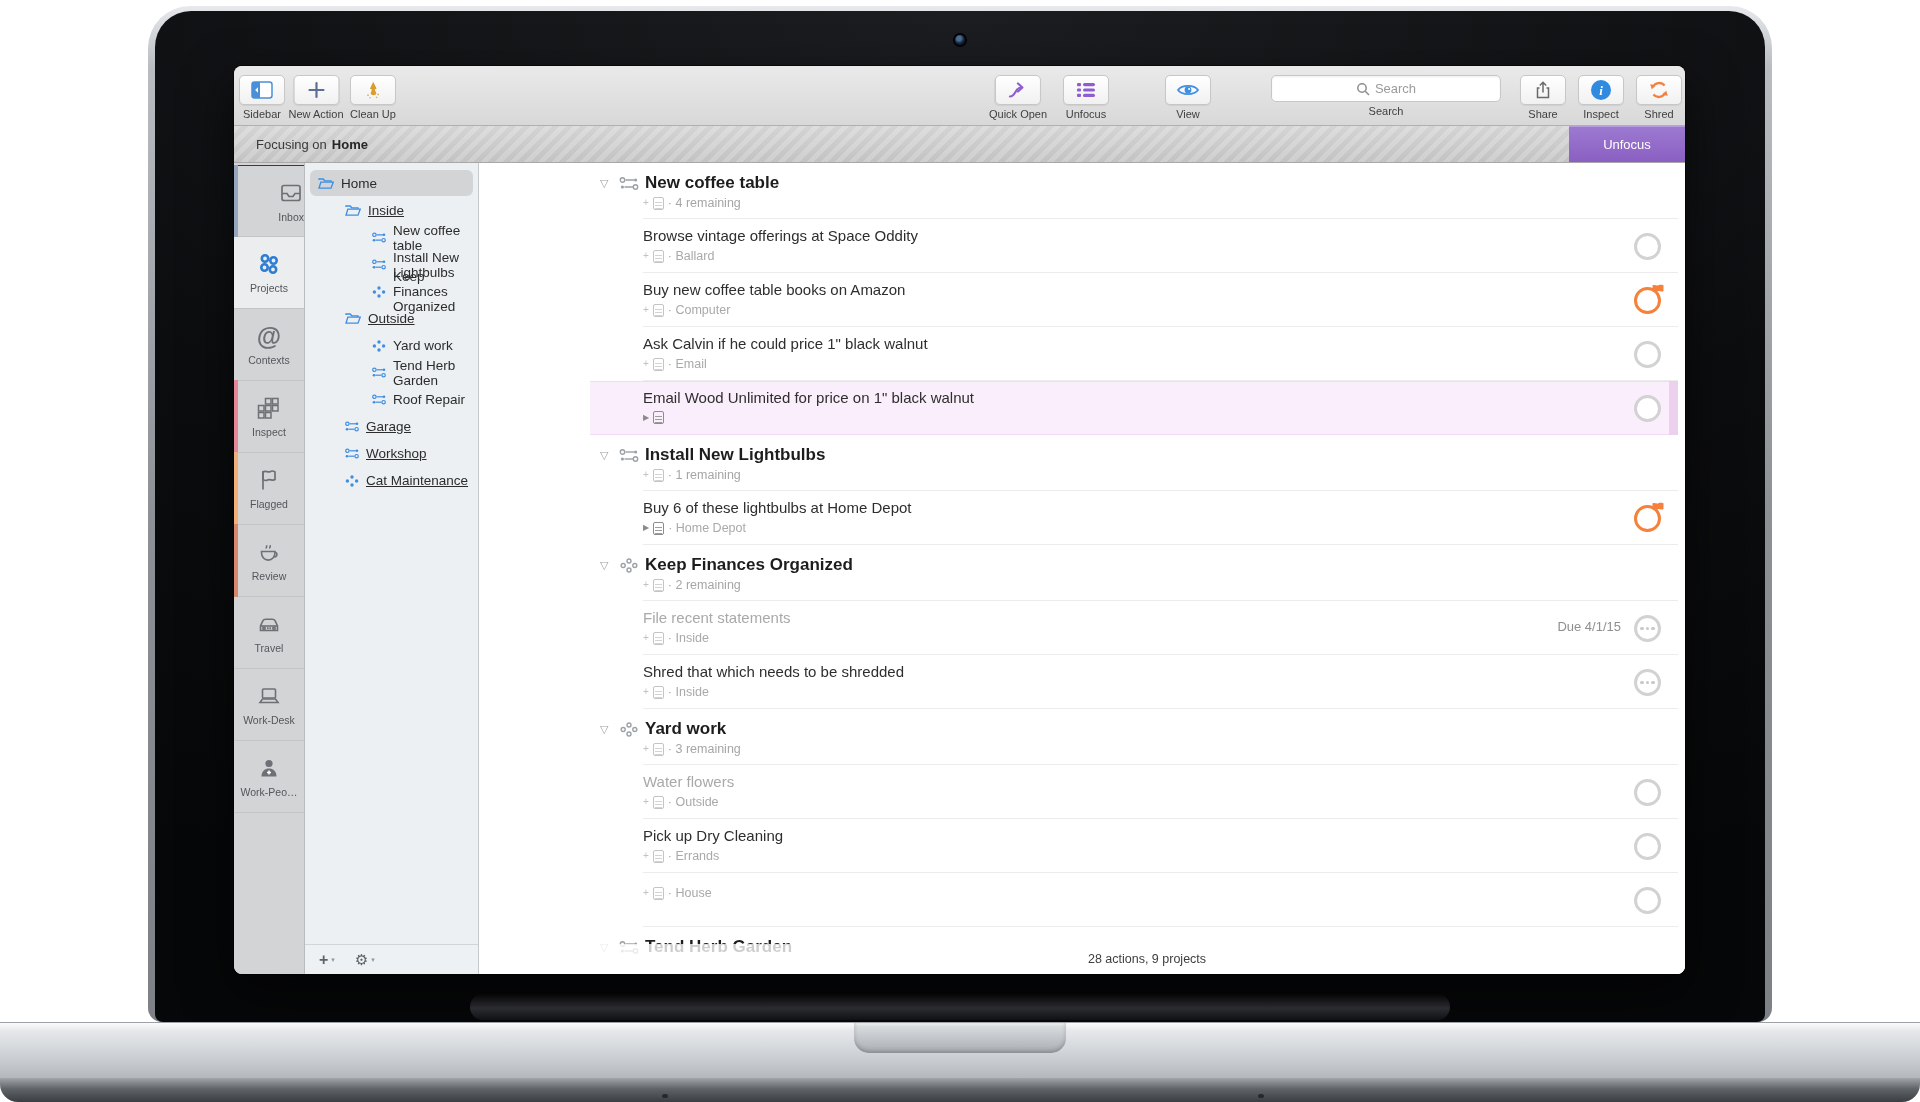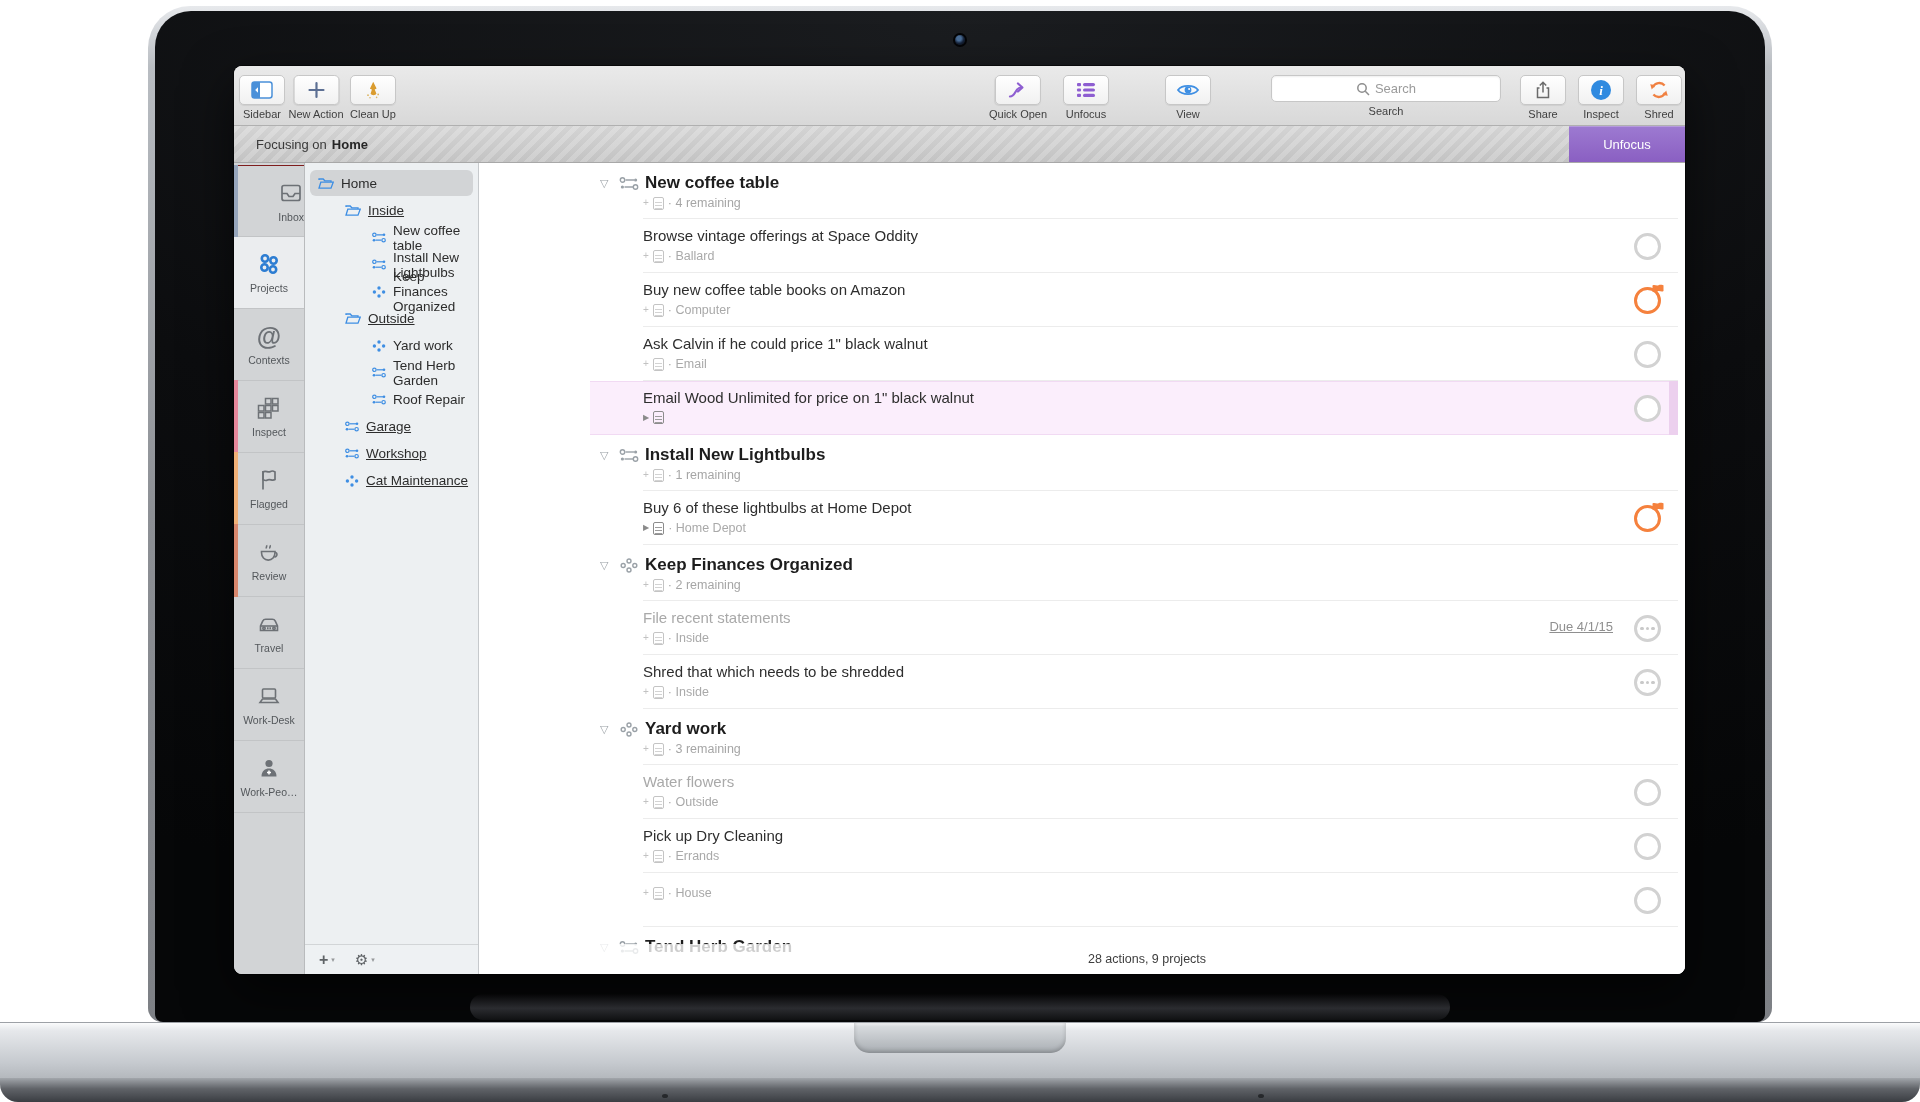--- a/index.html
+++ b/index.html
@@ -121,21 +121,21 @@
               background-size:7px 100%; background-position:1px 2px; background-repeat:no-repeat; }
   .note-box.dark { border-color:#8c8c8c;
               background:repeating-linear-gradient(180deg, transparent 0 2px, #9c9c9c 2px 3px);
               background-size:7px 100%; background-position:1px 2px; background-repeat:no-repeat; }
   .circle { position:absolute; right:24px; top:14px; width:27px; height:27px; border-radius:50%;
             border:3px solid #d2d2d2; background:#fff; }
   .circle.flagged { border-color:#f5813d; }
   .circle .flag-badge { position:absolute; right:-6px; top:-6px; }
   .circle.ellipsis { display:flex; align-items:center; justify-content:center; gap:2px; }
   .circle .dot { width:3.5px; height:3.5px; border-radius:50%; background:#c9c9c9; }
-  .due { position:absolute; right:72px; top:18px; font-size:13px; color:#8f8f8f;text-decoration:underline; }
+  .due { position:absolute; right:64px; top:18px; font-size:13px; color:#8f8f8f; }
 
   .statusbar { position:absolute; left:16px; right:0; bottom:0; height:30px;
                background:rgba(255,255,255,.78); z-index:5; }
   .statusbar span { position:absolute; left:652px; top:50%; transform:translate(-50%,-50%);
                font-size:12.5px; color:#3e3e3e; white-space:nowrap; }
   svg { display:block; }
 </style>
 </head>
 <body>
 

